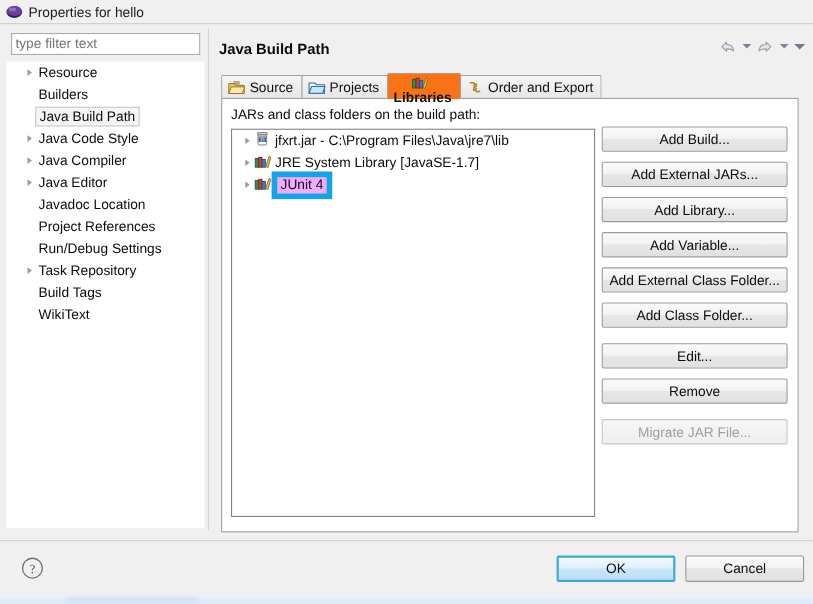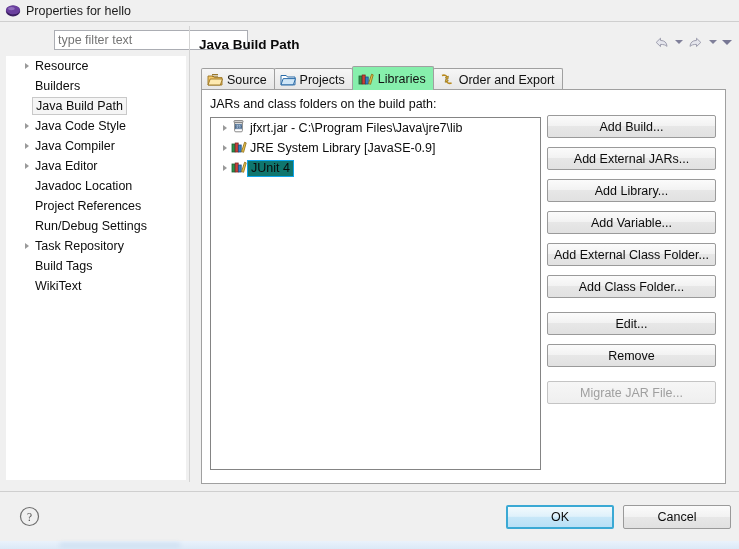--- a/index.html
+++ b/index.html
@@ -100,30 +100,29 @@
 
   
   .left-pane {
     position: absolute;
     left: 6px; top: 5px;
     width: 180px; height: 455px;
   }
   .filter-input {
     position: absolute;
     left: 4px; top: 3px;
-    width: 194px; height: 20px;
+    width: 172px; height: 20px;
     box-sizing: border-box;
     border: 1px solid #abadb3;
     background: #ffffff;
     font-family: "Liberation Sans", sans-serif;
     font-size: 12.5px;
     color: #8a8a8a;
     padding: 0 3px;
     outline: none;
-    margin-left: 44px;
   }
   .tree {
     position: absolute;
     left: 0px; top: 29px;
     width: 180px; height: 424px;
     background: #ffffff;
     overflow: hidden;
   }
   .tree-item {
     height: 20px;
@@ -234,23 +233,24 @@
     align-items: center;
     padding: 0 7px 0 5px;
     font-size: 12.5px;
     color: #111;
     margin-right: -1px;
     border-radius: 2px 2px 0 0;
     position: relative;
   }
   .tab.active {
     height: 24px;
-    background: #86efac;
+    background: #f97316;
     z-index: 3;
-    font-weight: normal;
+    font-weight: bold;
+    flex-direction: column;
   }
   .tab .ticon {
     width: 16px; height: 15px;
     margin-right: 4px;
     flex: none;
     position: relative;
   }
 
   
   .tabbody {
@@ -283,22 +283,22 @@
     height: 20px;
     display: flex;
     align-items: center;
     padding-left: 7px;
     font-size: 12.5px;
     color: #0b0b0b;
     white-space: nowrap;
   }
   .jar-label { padding-left: 3px; }
   .jar-item.selected .jar-label {
-    background: #0f766e;
-    border: 1px solid #0ea5e9;
+    background: #f0abfc;
+    border: 5px solid #0ea5e9;
     padding: 0 3px;
     line-height: 15px;
   }
 
   
   .btncol {
     position: absolute;
     left: 345px; top: 25px;
     width: 172px;
   }
@@ -582,21 +582,21 @@
                 <span class="tw-arrow"></span>
               </span>
             <span class="ticon">
               <svg width="16" height="15" viewBox="0 0 16 15">
                 <rect x="1" y="5" width="3" height="8" fill="#2f8f4c" stroke="#1b5e30" stroke-width=".8"></rect>
                 <rect x="4.2" y="4" width="3" height="9" fill="#c8413a" stroke="#7d2420" stroke-width=".8"></rect>
                 <rect x="7.4" y="6" width="2.8" height="7" fill="#3a7fc4" stroke="#1f4d7d" stroke-width=".8"></rect>
                 <path d="M10.5 12.6 13.6 3.2l1.6.7-2.6 9.4z" fill="#e8c24e" stroke="#8a6a12" stroke-width=".8"></path>
               </svg>
             </span>
-            <span class="jar-label">JRE System Library [JavaSE-0.9]</span>
+            <span class="jar-label">JRE System Library [JavaSE-1.7]</span>
           </div>
           <div class="jar-item selected">
             <span class="tw">
                 <span class="tw-arrow"></span>
               </span>
             <span class="ticon">
               <svg width="16" height="15" viewBox="0 0 16 15">
                 <rect x="1" y="5" width="3" height="8" fill="#2f8f4c" stroke="#1b5e30" stroke-width=".8"></rect>
                 <rect x="4.2" y="4" width="3" height="9" fill="#c8413a" stroke="#7d2420" stroke-width=".8"></rect>
                 <rect x="7.4" y="6" width="2.8" height="7" fill="#3a7fc4" stroke="#1f4d7d" stroke-width=".8"></rect>

